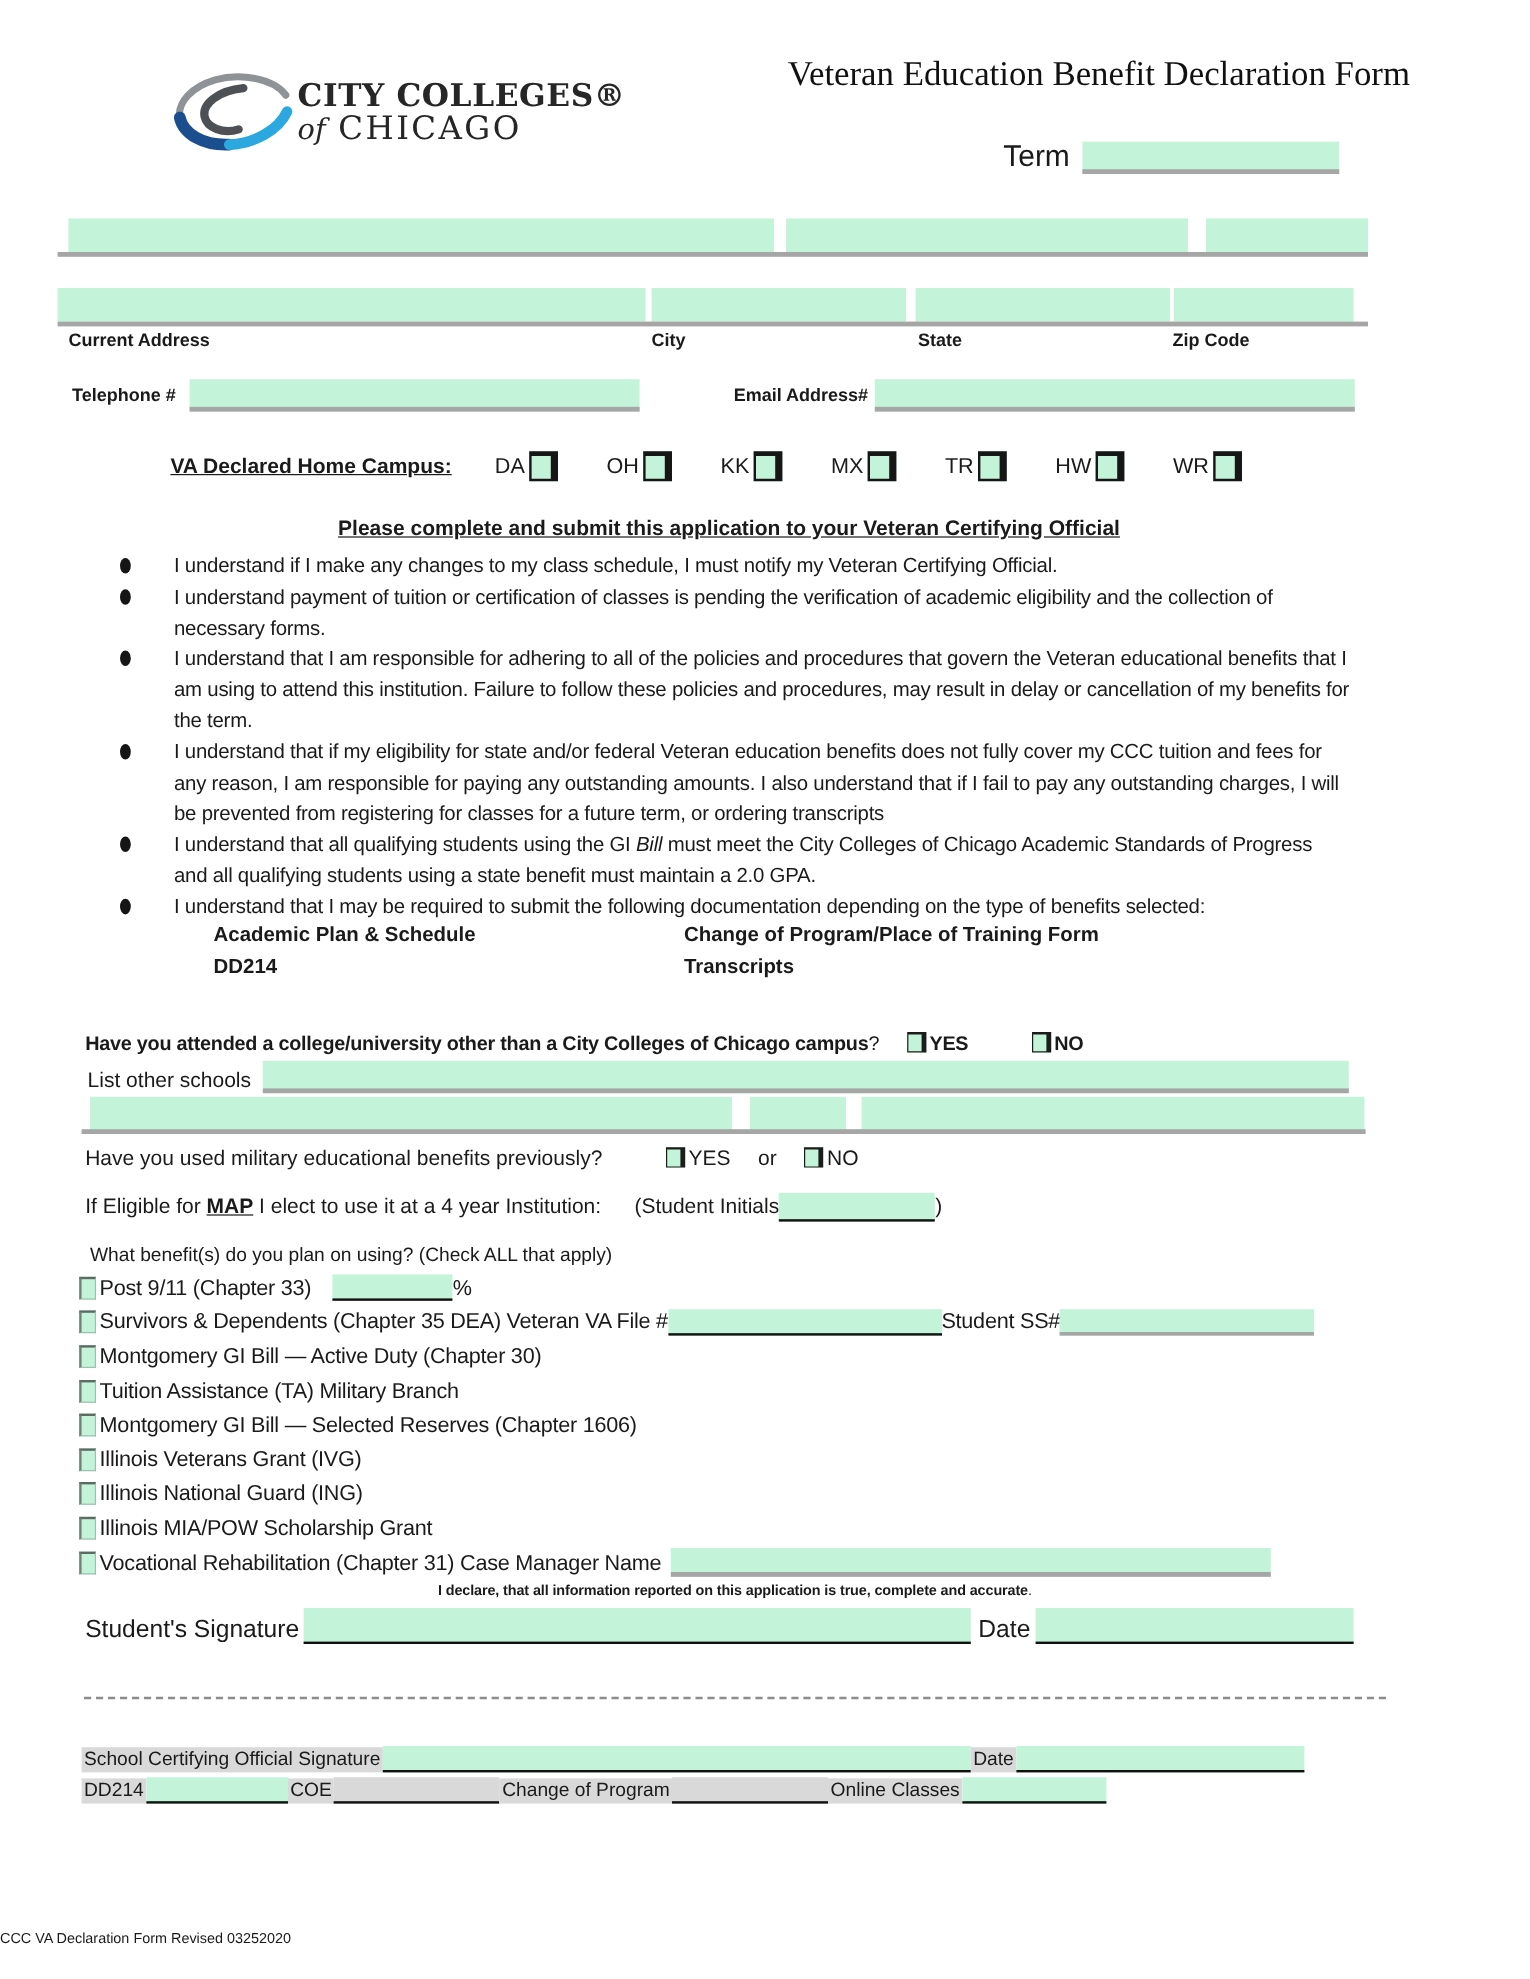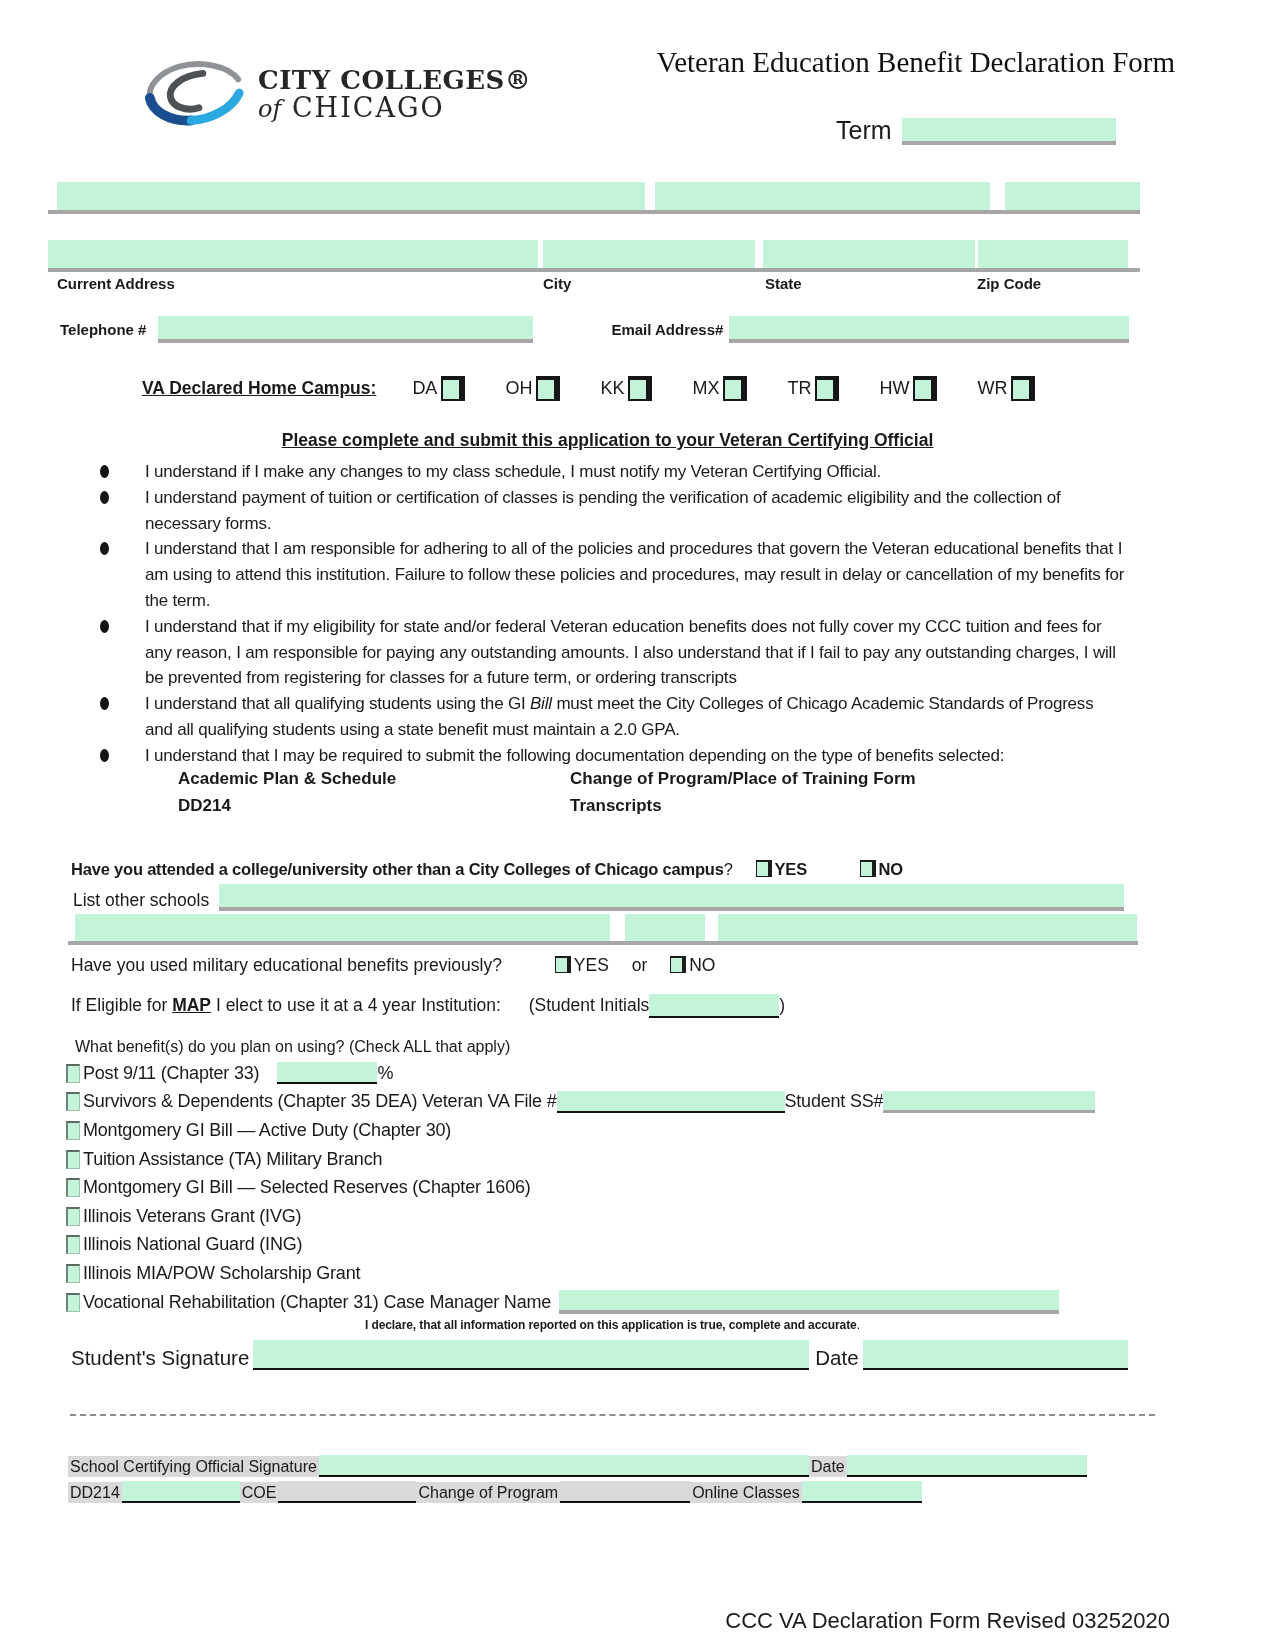--- a/index.html
+++ b/index.html
@@ -7,21 +7,21 @@
     --gray-line:#a6a6a6;
     --ink:#1a1a1a;
     --official-bg:#d9d9d9;
   }
   *{margin:0;padding:0;box-sizing:border-box;}
   body{background:#fff;font-family:"Liberation Sans",sans-serif;color:var(--ink);}
   #page{position:relative;width:1275px;height:1649px;background:#fff;overflow:hidden;}
   .abs{position:absolute;}
 
   
-  .logo-wrap{left:140px;top:55px;display:flex;align-items:center;gap:10px;}
+  .logo-wrap{left:140px;top:55px;display:flex;align-items:center;}
   .logo-text1{font-family:"DejaVu Serif",serif;font-weight:bold;font-size:26px;letter-spacing:.5px;color:#262626;line-height:1.05;}
   .logo-text2{font-family:"DejaVu Serif",serif;font-size:27px;color:#262626;letter-spacing:2px;line-height:1.05;}
   .logo-of{font-style:italic;font-size:24px;letter-spacing:0;}
   .page-title{left:590px;top:46px;width:585px;text-align:right;font-family:"Liberation Serif",serif;font-size:29px;color:#111;}
   .term-row{left:836px;top:116px;display:flex;align-items:flex-end;gap:10px;}
   .term-label{font-size:25px;}
   .term-field{width:214px;height:27px;background:var(--green);border-bottom:4px solid var(--gray-line);}
 
   
   .idrow{left:48px;width:1092px;height:32px;}
@@ -84,21 +84,21 @@
   .dashes{left:70px;top:1414px;width:1085px;border-top:2px dashed #8c8c8c;}
 
   
   .official{left:68px;top:1452px;font-size:16px;}
   .orow{display:flex;align-items:flex-end;height:25px;margin-bottom:1px;}
   .olabel{background:var(--official-bg);padding:2px 2px 1px 2px;white-space:nowrap;}
   .ofield{display:inline-block;height:22px;border-bottom:2px solid #111;}
   .ofield.g{background:var(--green);}
   .ofield.d{background:var(--official-bg);}
 
-  .footer{left:0;top:1608px;width:1170px;text-align:right;font-size:22px;padding-left:28px;}
+  .footer{left:0;top:1608px;width:1170px;text-align:left;font-size:12px;}
 </style>
 </head>
 <body>
 
 <div id="page">
 
   <div class="abs logo-wrap">
     <svg width="108" height="80" viewBox="0 0 110 80">
       <g fill="none" stroke-linecap="round">
         <path d="M100 24 C90 10 62 5 40 11 C20 17 8 30 10 43" stroke="#8f9296" stroke-width="6"></path>

